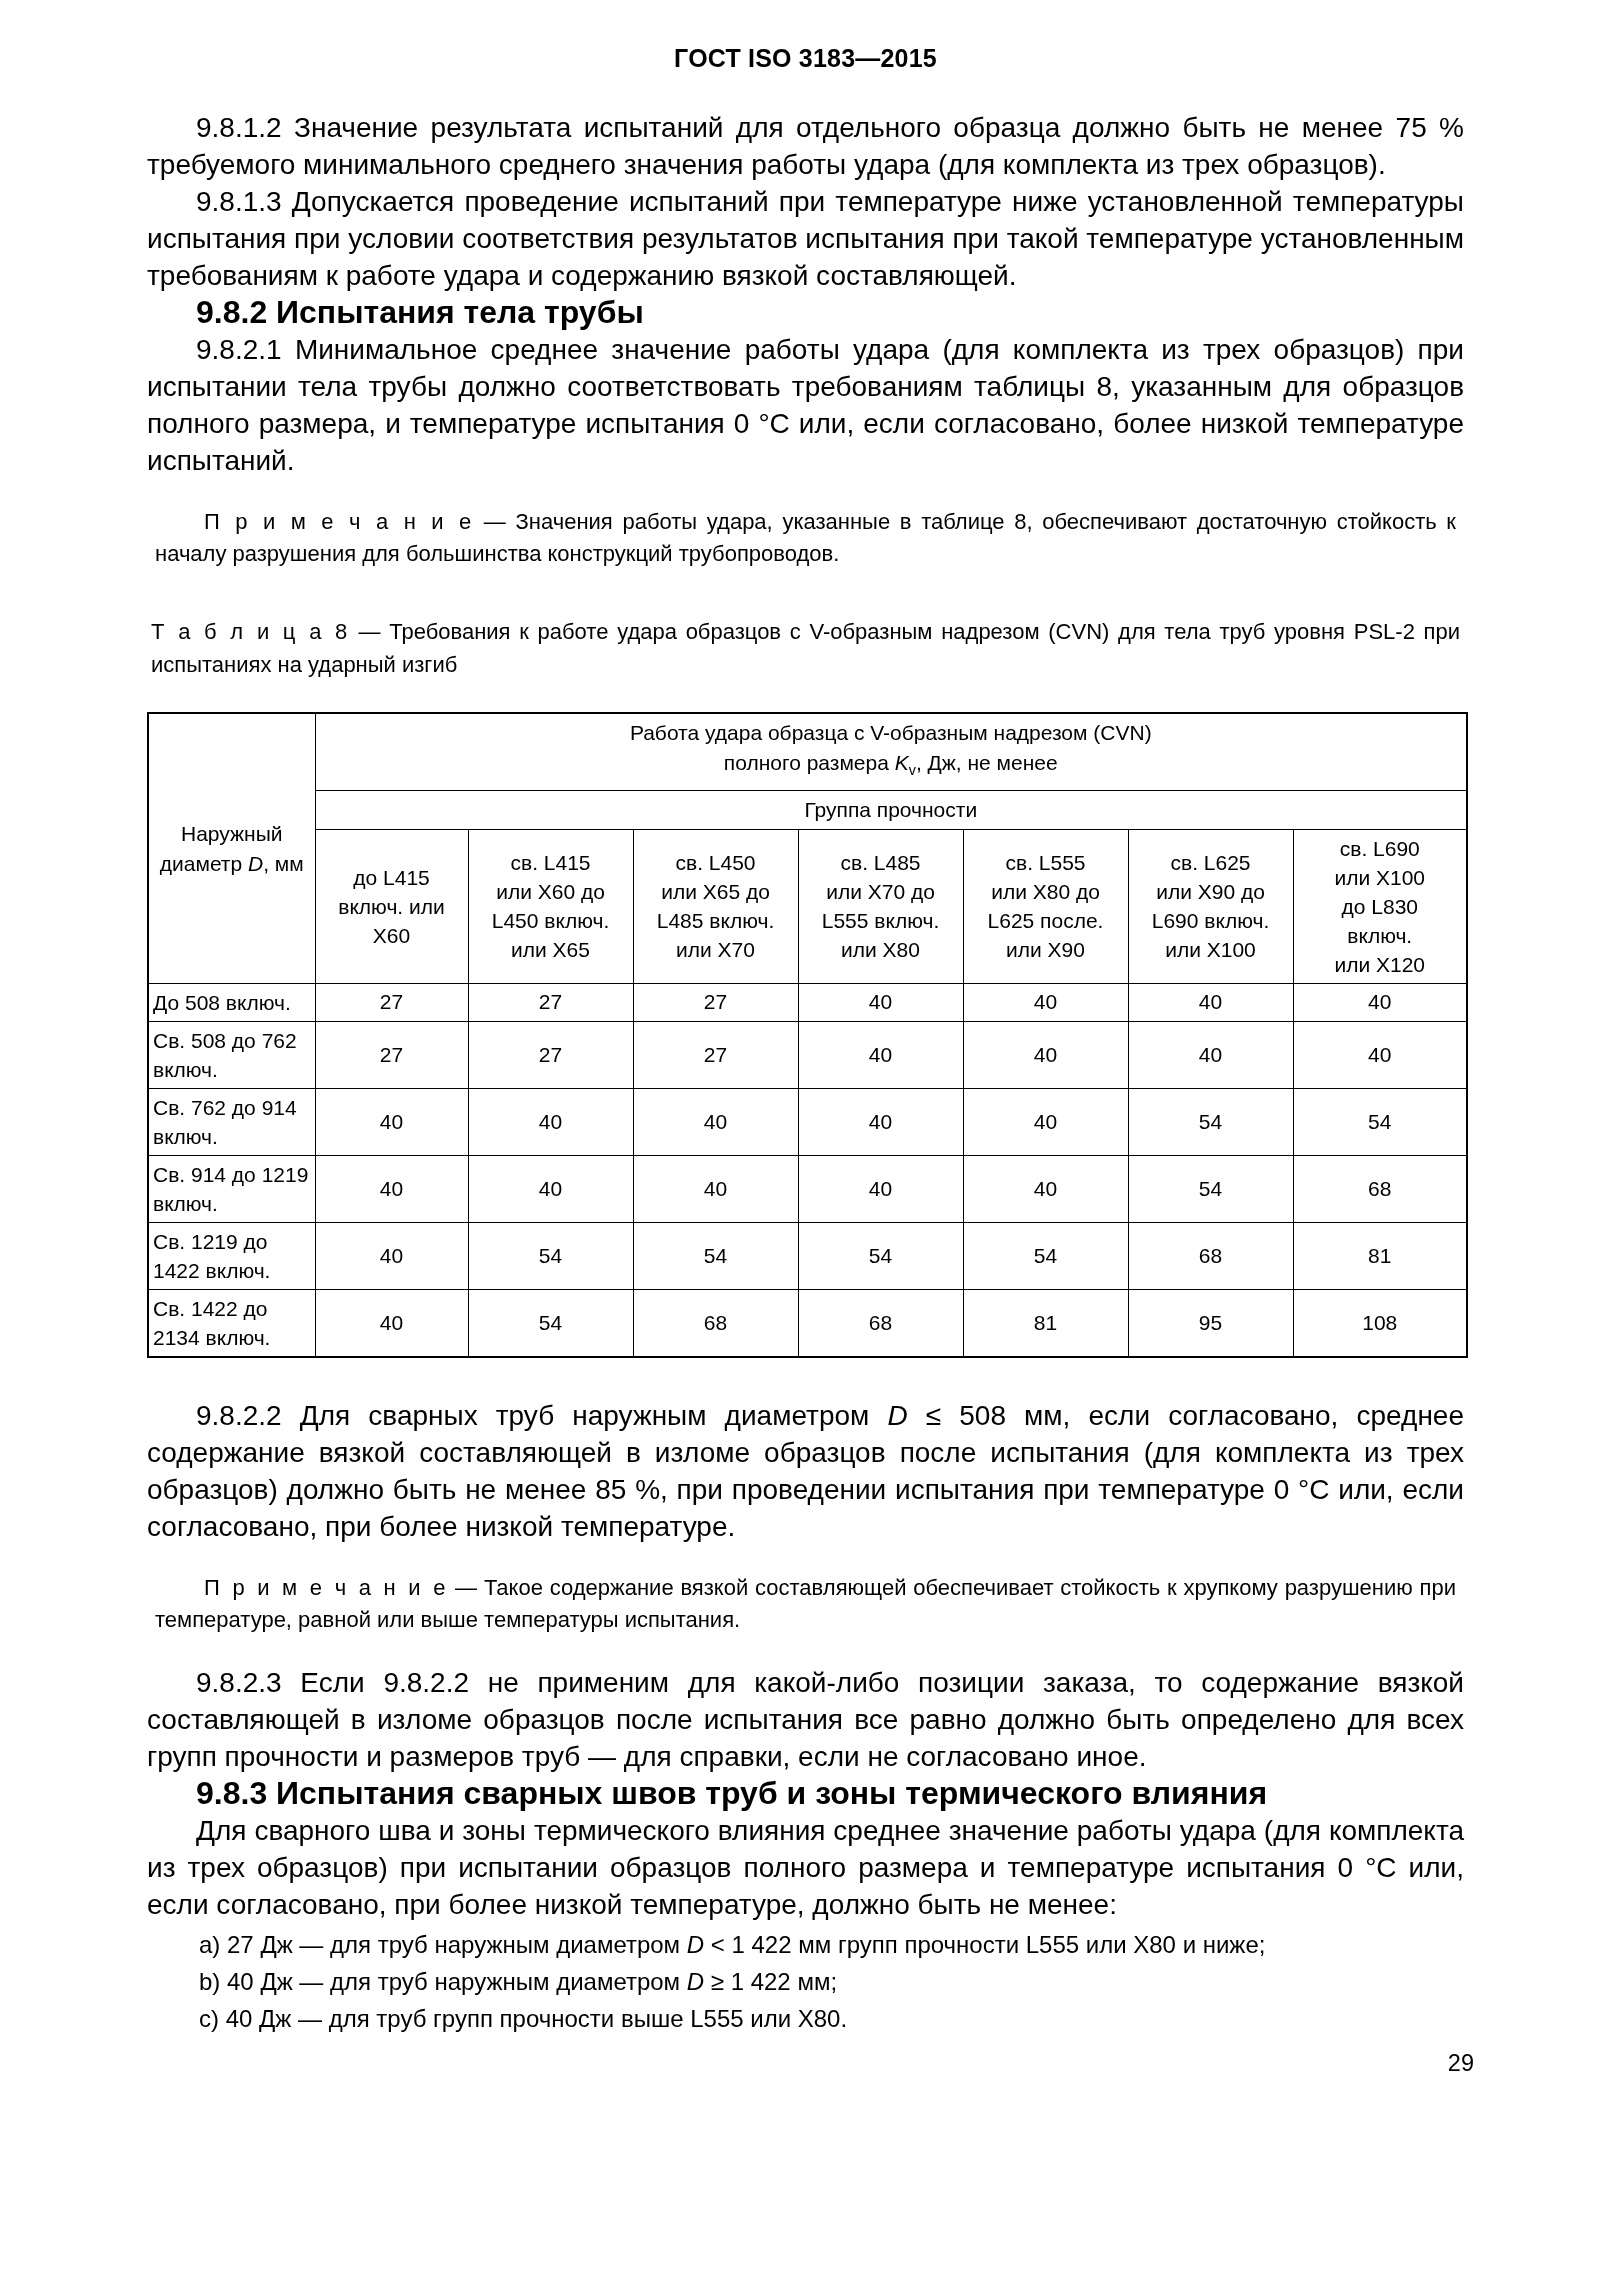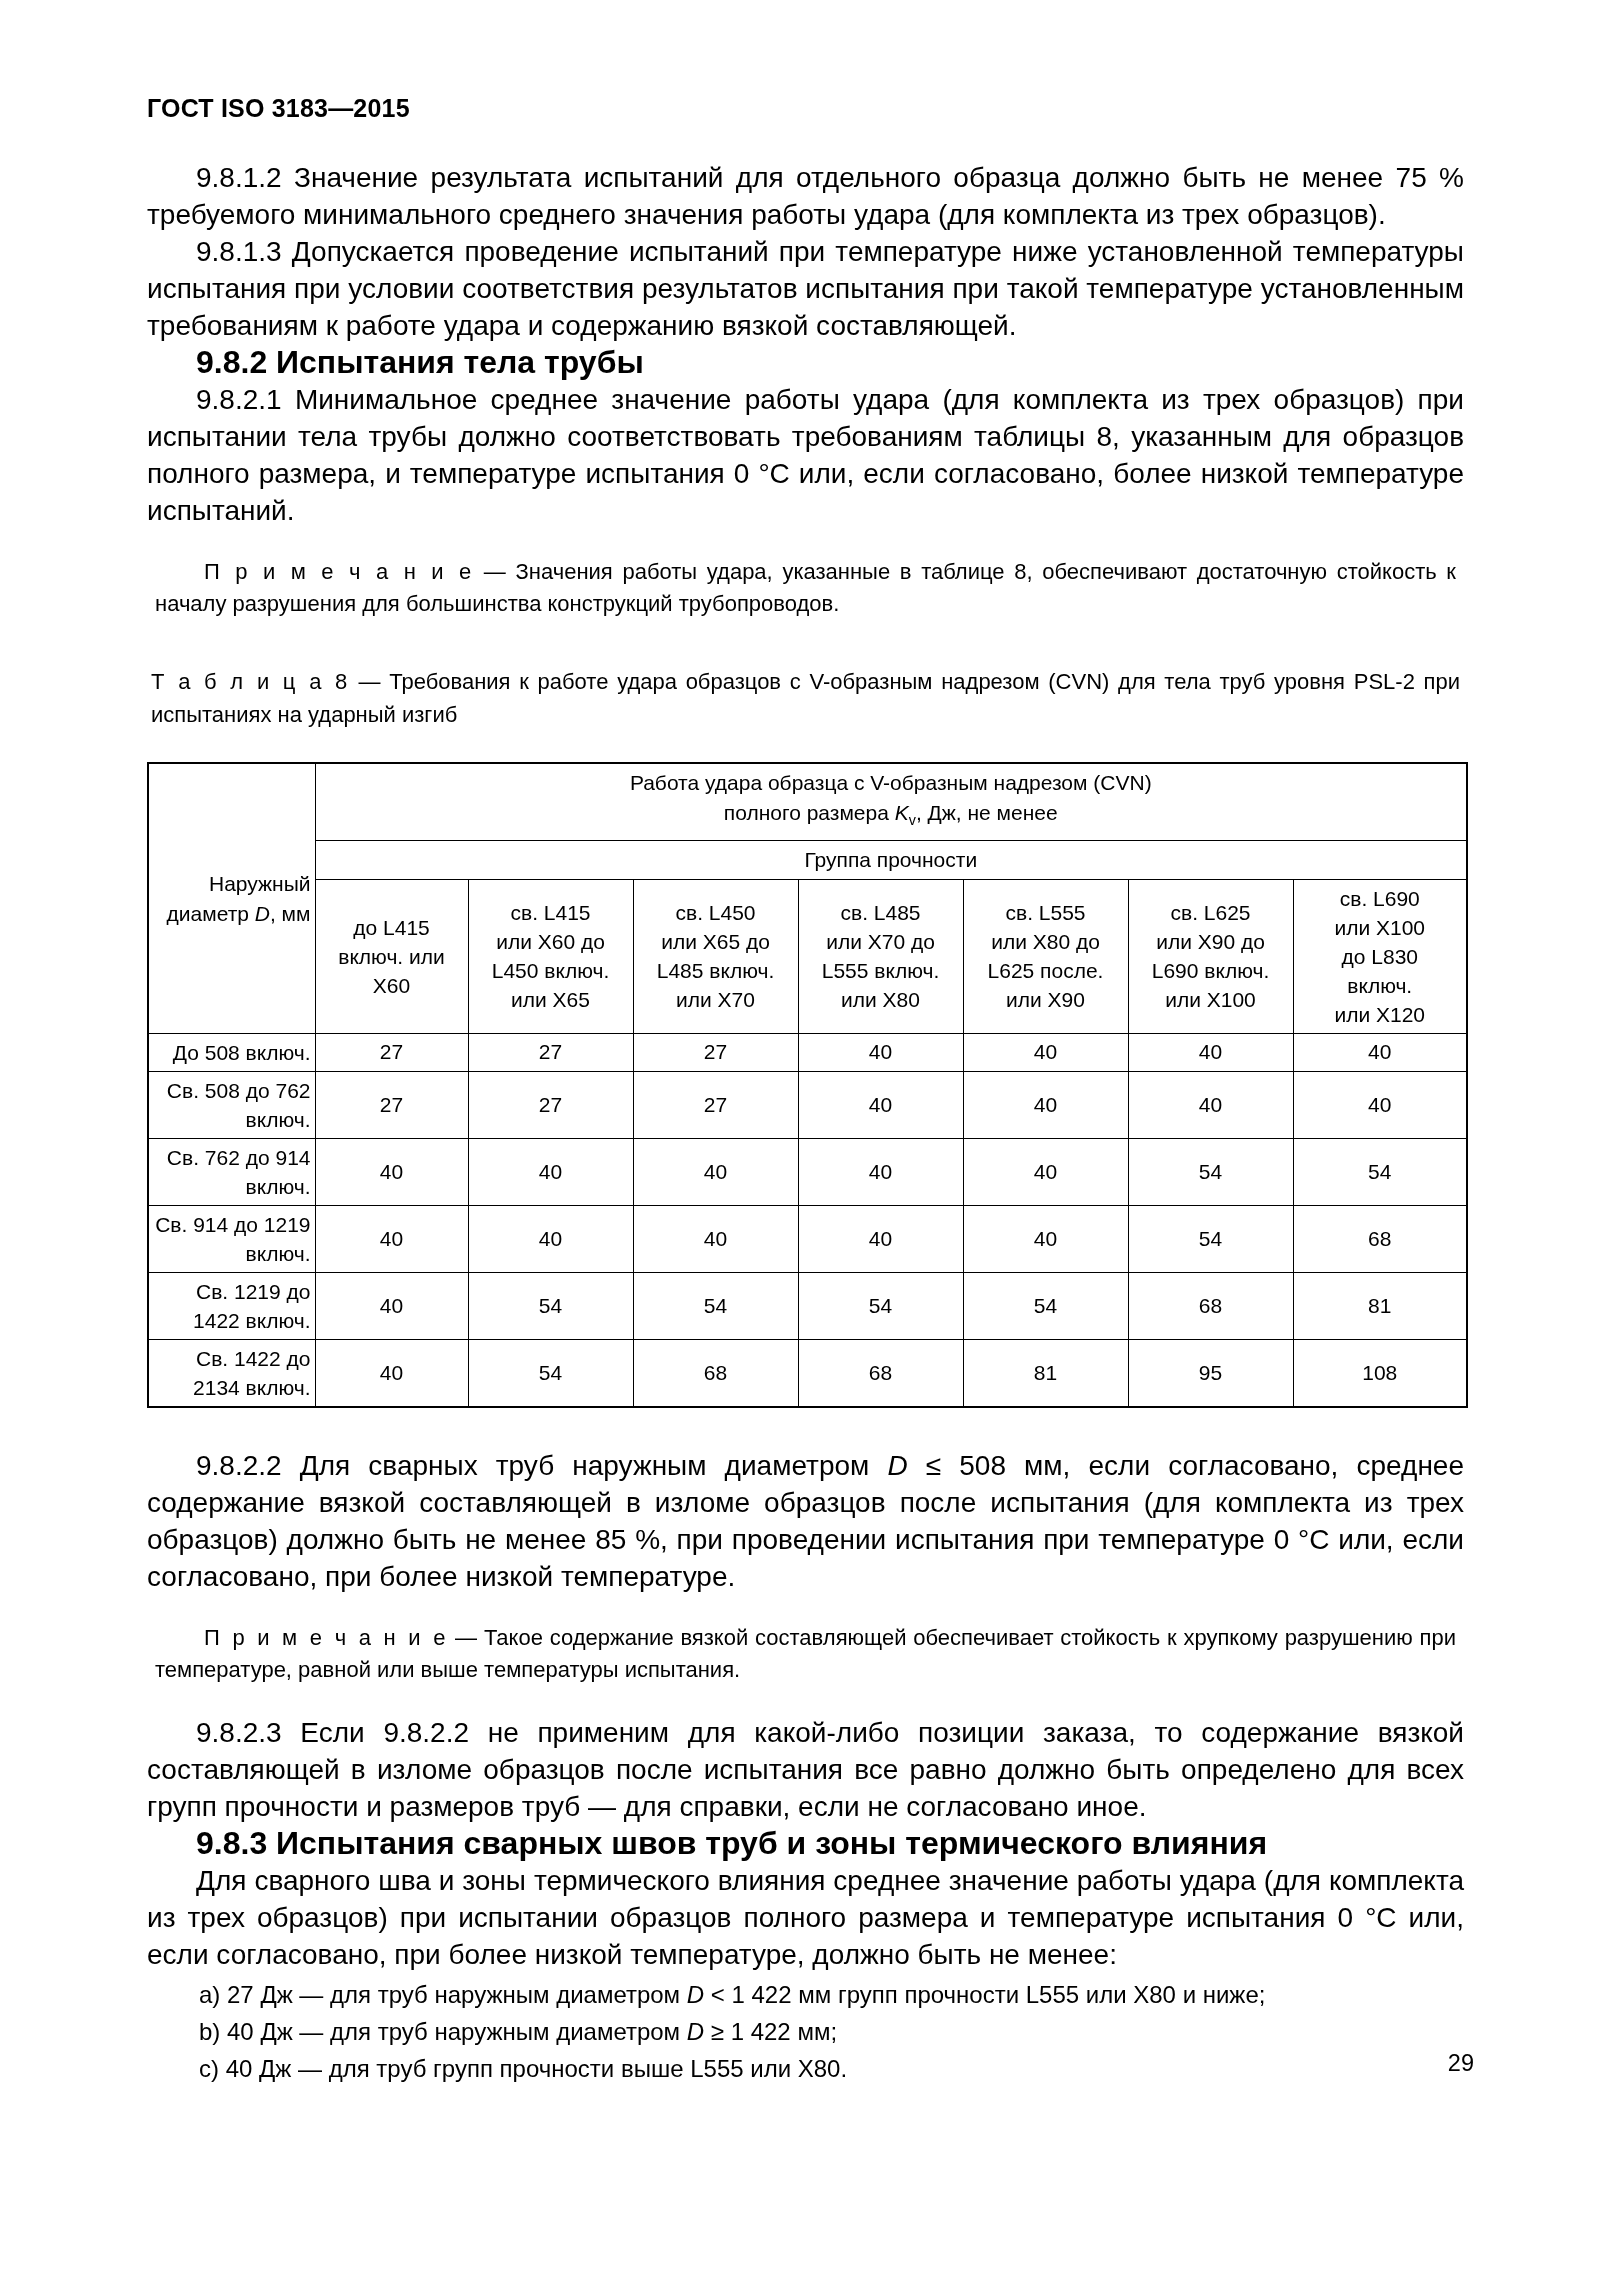--- a/index.html
+++ b/index.html
@@ -22,23 +22,23 @@
   }
   .content {
     position: absolute;
     left: 147px;
     top: 0;
     width: 1317px;
   }
 
   
   .pg-header {
-    margin-top: 94px;
+    margin-top: 44px;
     height: 39px;
-    text-align: left;
+    text-align: center;
     font-size: 25px;
     font-weight: bold;
     letter-spacing: 0.2px;
   }
 
   
   p.body {
     margin: 0;
     font-size: 28px;
     line-height: 37px;
@@ -90,21 +90,21 @@
     font-size: 21px;
   }
   table.cvn td, table.cvn th {
     border: 1.6px solid #000;
     padding: 4px;
     font-weight: normal;
     vertical-align: middle;
   }
   table.cvn .outer-t { border-top-width: 2.9px; }
   table.cvn .outer-b { border-bottom-width: 2.9px; }
-  table.cvn .outer-l { border-left-width: 2.9px; text-align: right; }
+  table.cvn .outer-l { border-left-width: 2.9px; }
   table.cvn .outer-r { border-right-width: 2.9px; }
 
   .hd-center {
     text-align: center;
     line-height: 30px;
     padding: 8.8px 5.9px;
   }
   .hd-col {
     text-align: center;
     line-height: 29px;

